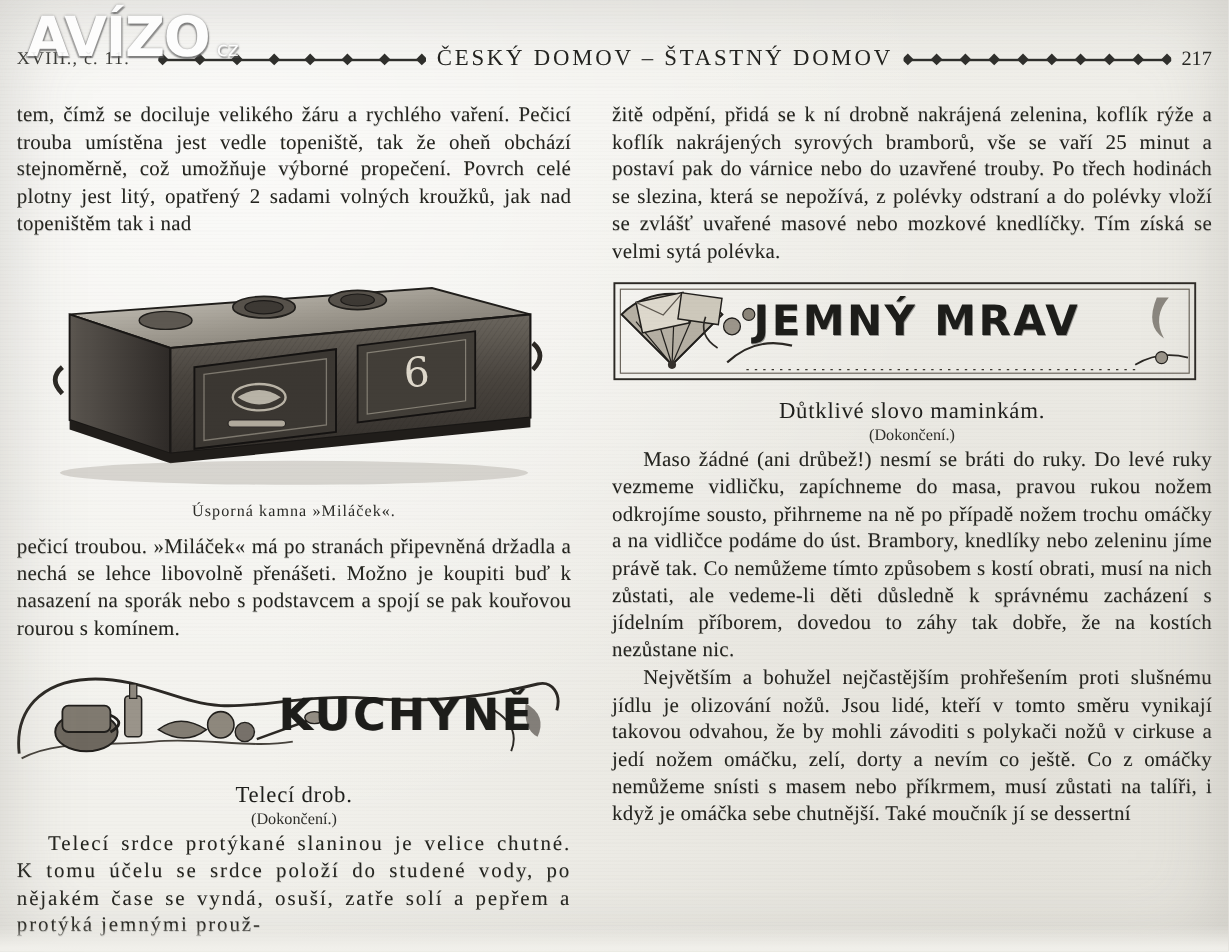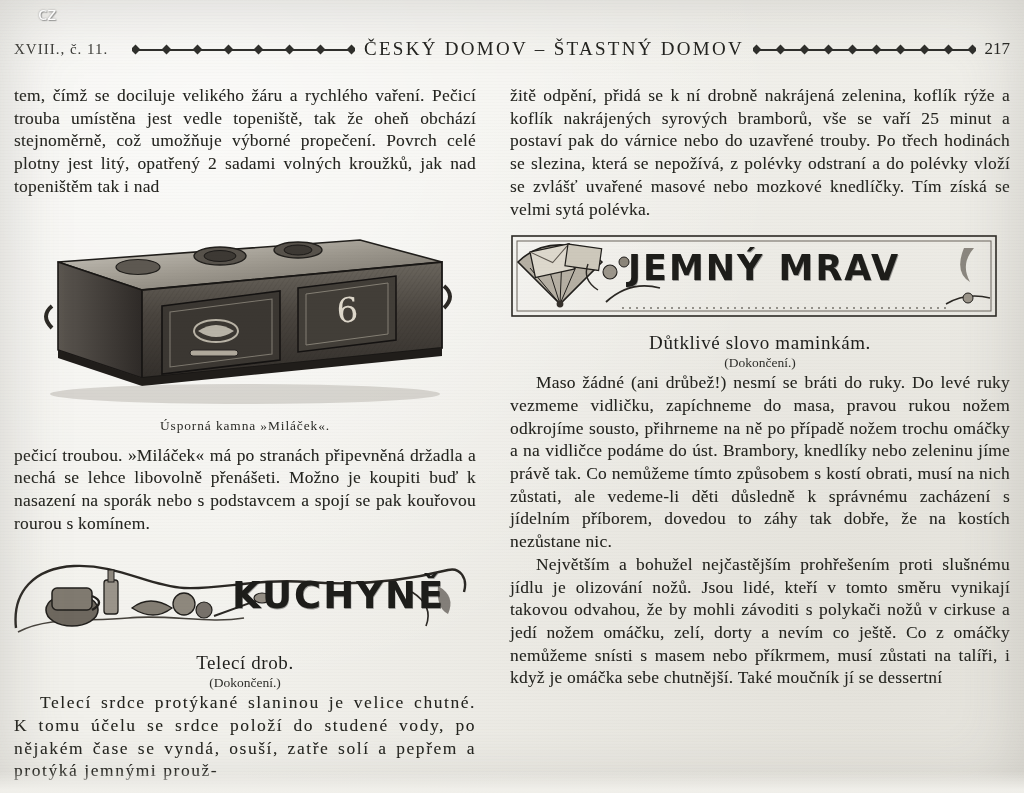--- a/index.html
+++ b/index.html
@@ -43,21 +43,21 @@
     text-shadow:
       0 0 2px rgba(120,120,120,0.85),
       1px 1px 1px rgba(90,90,90,0.7),
       -1px 1px 1px rgba(90,90,90,0.5);
   }
   #watermark .wm-suffix {
     font-family: "DejaVu Sans", sans-serif;
     font-size: 17px;
     color: #ffffff;
     text-shadow: 0 0 2px rgba(120,120,120,0.85), 1px 1px 1px rgba(90,90,90,0.6);
-    margin-left: 16px;
+    margin-left: 6px;
     margin-bottom: 6px;
     letter-spacing: 0px;
   }
   
   #runhead {
     position: absolute;
     left: 0;
     top: 34px;
     width: 1024px;
     height: 30px;
@@ -231,20 +231,21 @@
     z-index: 21;
     box-shadow: inset 0 0 70px rgba(120,116,106,0.28);
   }
 </style>
 </head>
 <body>
 
 <div id="page">
 
   <div id="watermark">
+    <span class="wm-main">AVÍZO</span>
     <span class="wm-suffix">cz</span>
   </div>
 
   <div id="runhead">
     <span class="issue">XVIII., č. 11.</span>
     <span class="rule">
       <span class="diamonds">
         <i></i>
           <i></i>
           <i></i>

